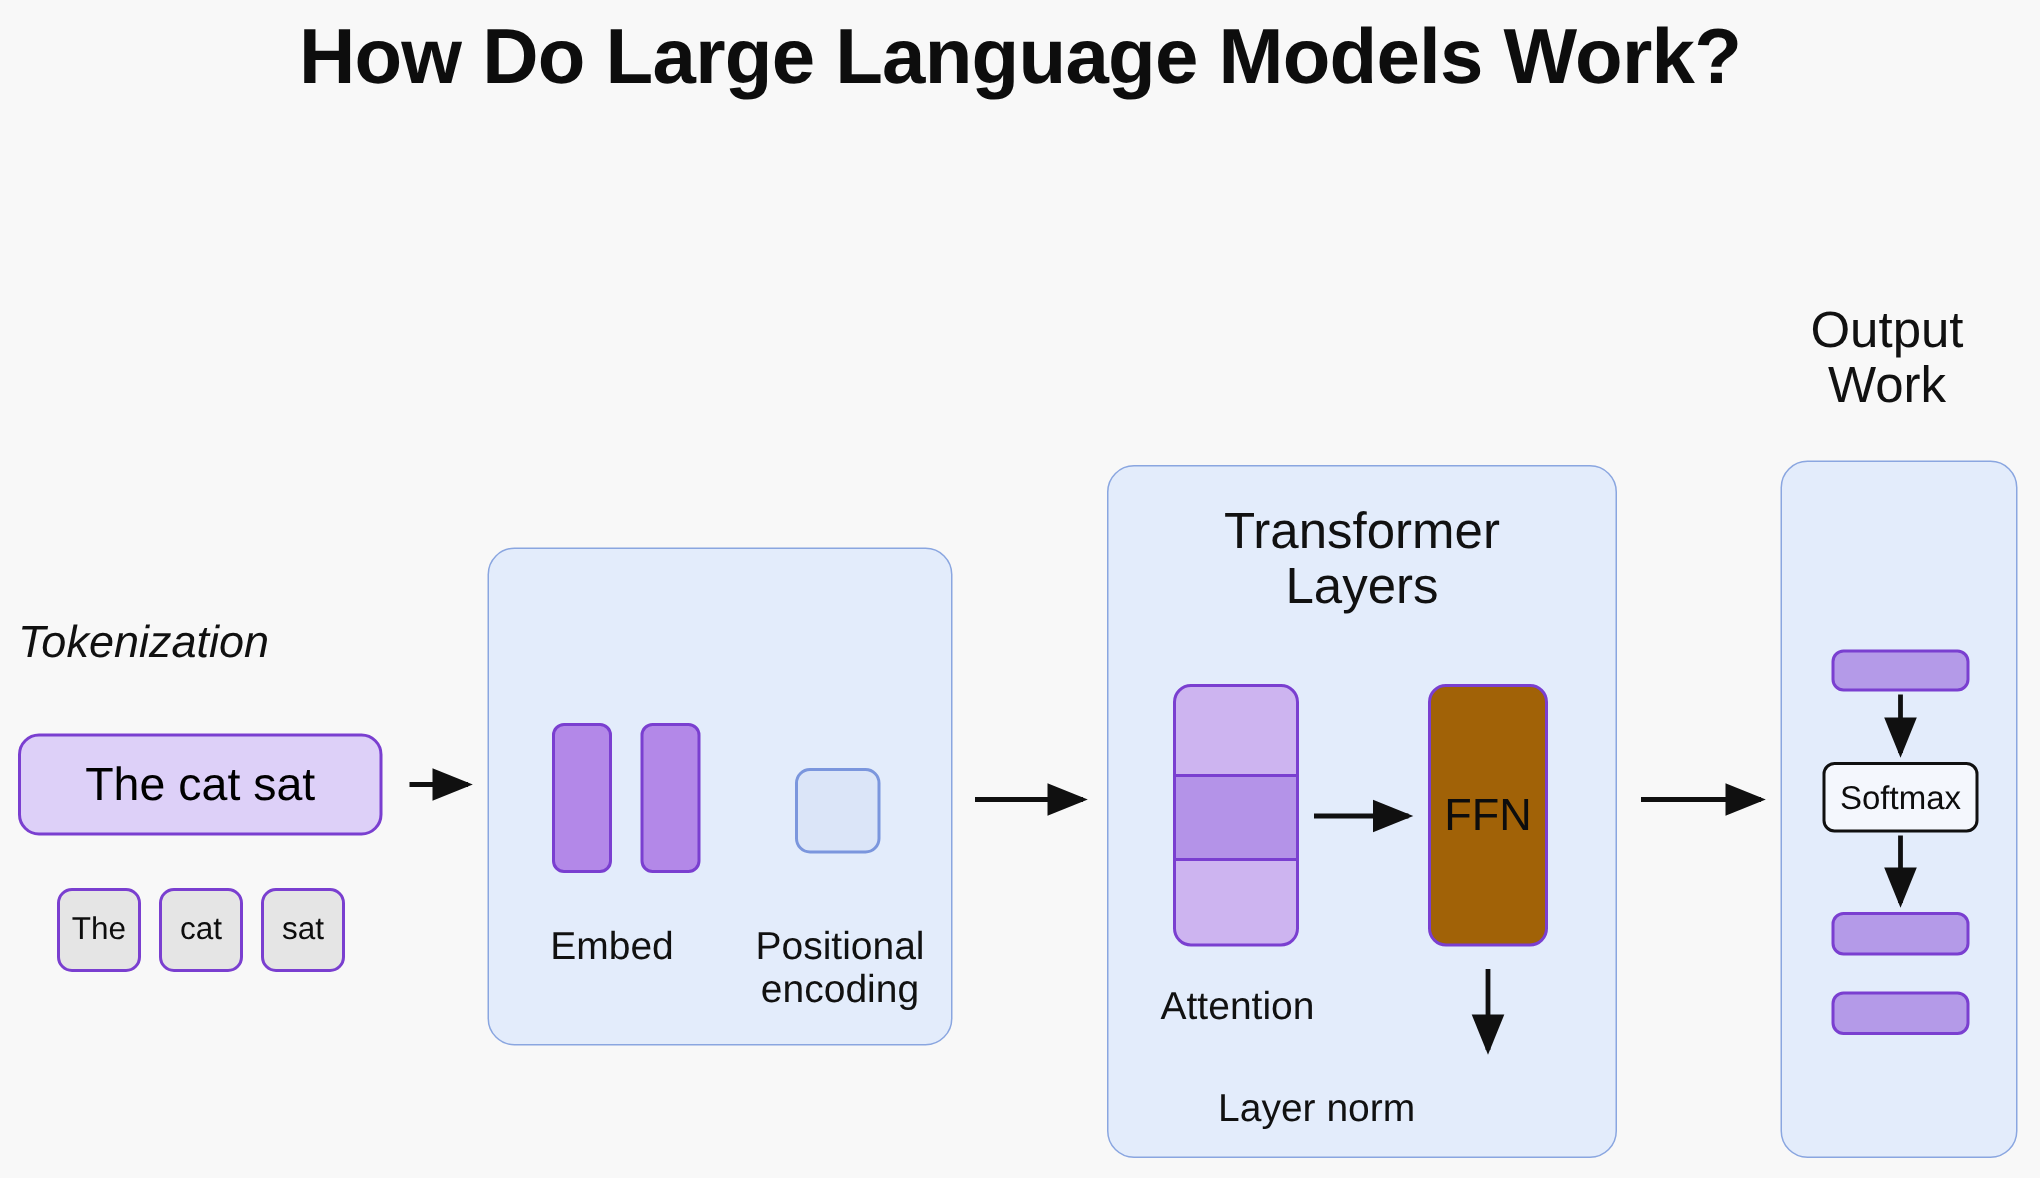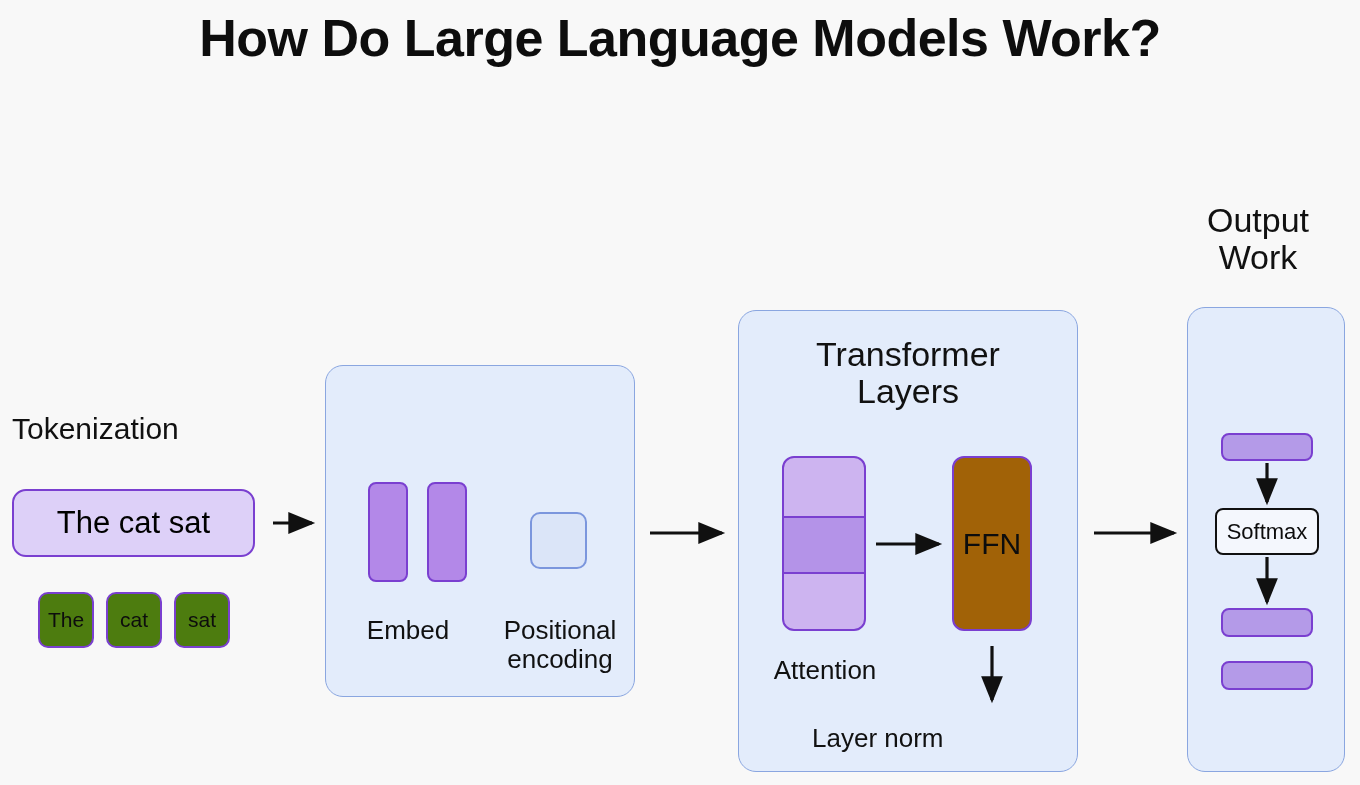--- a/index.html
+++ b/index.html
@@ -81,21 +81,21 @@
   .token-row {
     position: absolute;
     left: 38px;
     top: 592px;
     display: flex;
     gap: 12px;
   }
   .token-chip {
     width: 56px;
     height: 56px;
-    background: #4d7c0f;
+    background: #e5e5e5;
     border: 2px solid #7a3fd0;
     border-radius: 10px;
     display: flex;
     align-items: center;
     justify-content: center;
     font-size: 21px;
     color: #0d0d0d;
     box-sizing: border-box;
   }
 
@@ -186,21 +186,21 @@
     pointer-events: none;
   }
 </style>
 </head>
 <body>
 
 <div id="canvas">
 
   <div class="page-title">How Do Large Language Models Work?</div>
 
-  <div class="stage-label" style="left:12px; top:412px; width:260px; text-align:left;">Tokenization</div>
+  <div class="stage-label" style="left:12px; top:412px; width:260px; text-align:left;font-style:italic;">Tokenization</div>
 
   <div class="sentence-box">The cat sat</div>
 
   <div class="token-row">
     <div class="token-chip">The</div>
     <div class="token-chip">cat</div>
     <div class="token-chip">sat</div>
   </div>
 
   <div class="panel" style="left:325px; top:365px; width:310px; height:332px;">

